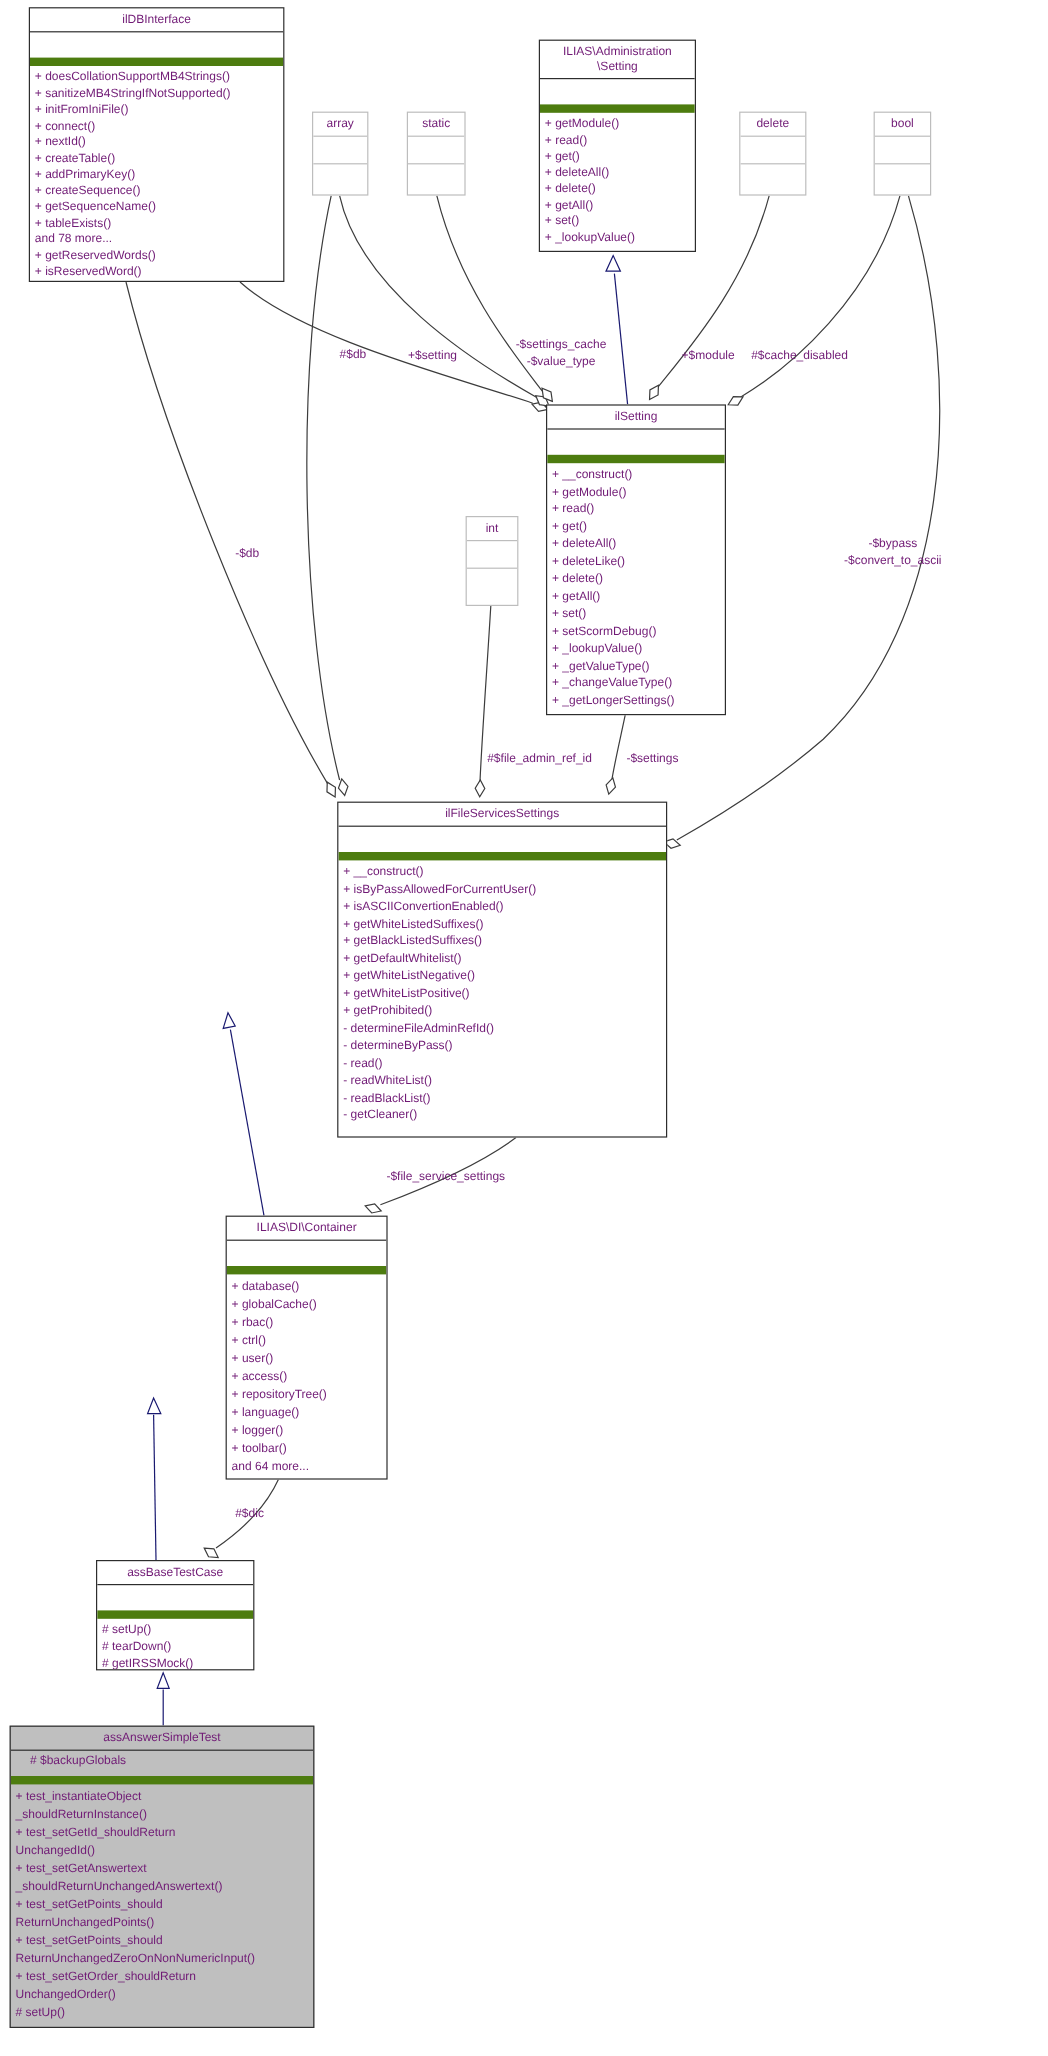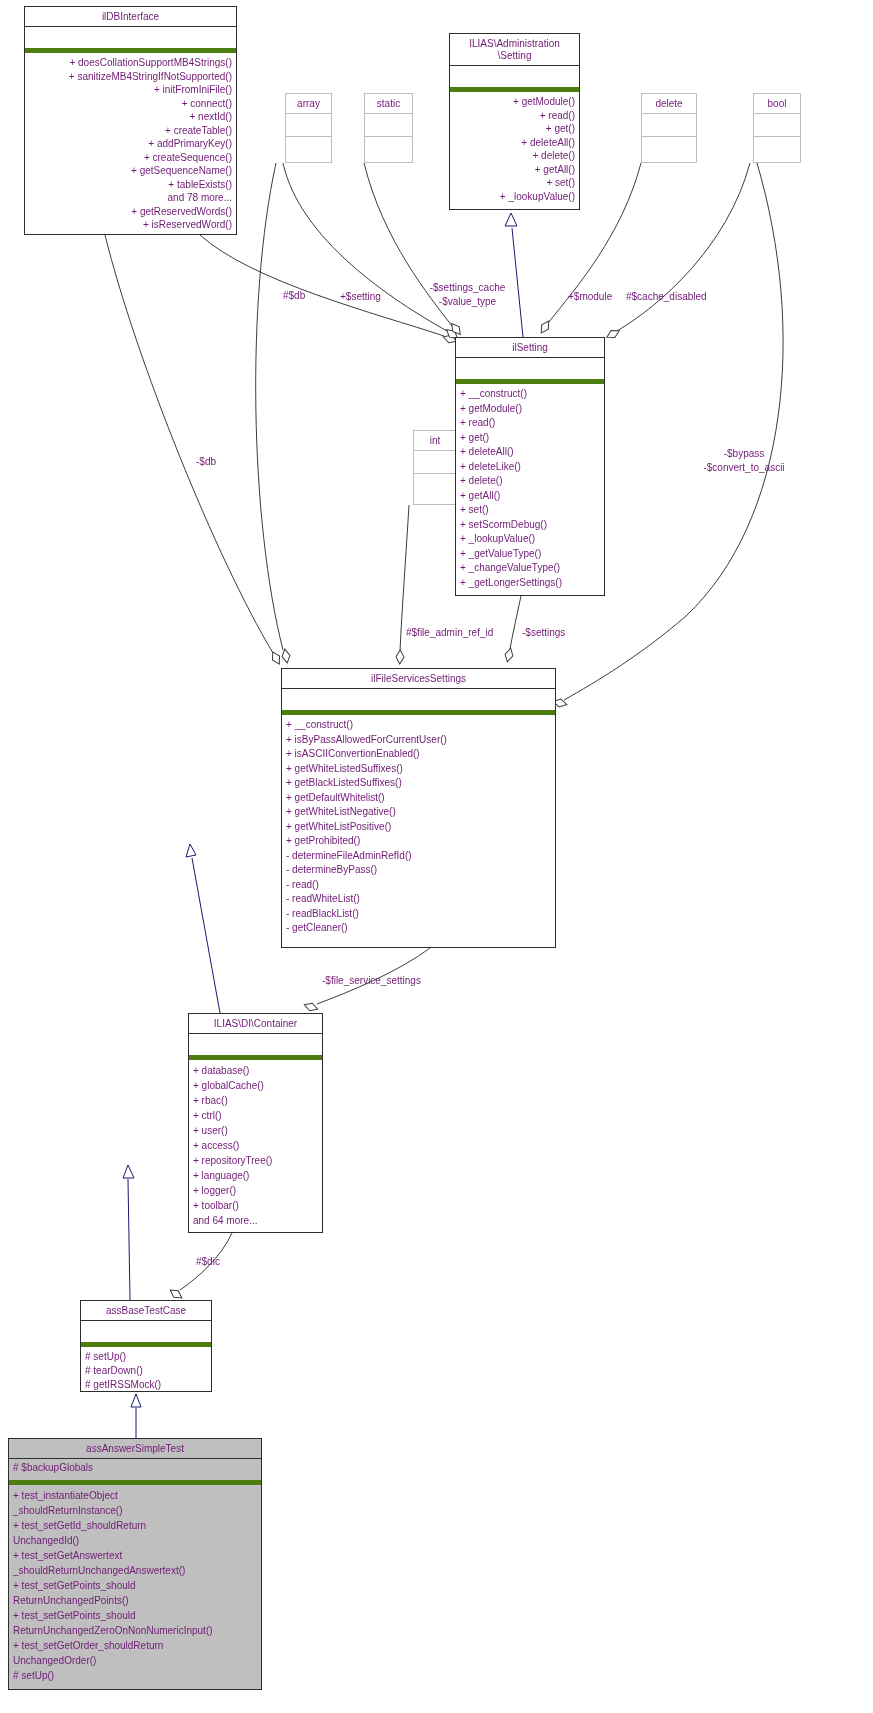--- a/index.html
+++ b/index.html
@@ -1,28 +1,28 @@
 <!DOCTYPE html>
 <html><head>
 <meta charset="utf-8">
 <style>
   html,body{margin:0;padding:0;background:#fff;}
   #canvas{position:relative;width:873px;height:1713px;background:#ffffff;
           font-family:"Liberation Sans",sans-serif;color:#701a75;overflow:hidden;}
   svg.edges{position:absolute;left:0;top:0;z-index:1;}
   .uml-box{position:absolute;z-index:2;background:#fff;border:1px solid #2d2d2d;
            box-sizing:border-box;font-size:10px;overflow:hidden;}
-  .uml-box.light{border-color:#bdbdbd;margin-left:25px;}
+  .uml-box.light{border-color:#bdbdbd;}
   .uml-box.gray{background:#bfbfbf;}
   .uml-title{text-align:center;padding:4px 2px 3px 2px;border-bottom:1px solid #2d2d2d;
              white-space:pre-line;line-height:12px;}
   .light .uml-title{border-color:#bdbdbd;}
-  .uml-attrs{height:17px;border-bottom:5px solid #4d7c0f;padding:2px 4px;line-height:14px;}
+  .uml-attrs{height:17px;border-bottom:7px solid #4d7c0f;padding:2px 16px;line-height:14px;}
   .uml-methods{padding:3px 4px;line-height:14px;}
-  .m135{line-height:13.5px;text-align:right;}
+  .m135{line-height:13.5px;}
   .m145{line-height:14.5px;}
   .m15{line-height:15px;}
   .member-line{white-space:nowrap;}
   .t-cell{height:23px;border-bottom:1px solid #bdbdbd;box-sizing:border-box;}
   .t-cell.last{border-bottom:none;}
   .edge-label{position:absolute;z-index:3;font-size:10px;line-height:13.7px;white-space:nowrap;}
   .edge-label.center{text-align:center;}
   .edge-label-line{white-space:nowrap;}
 </style>
 </head>

